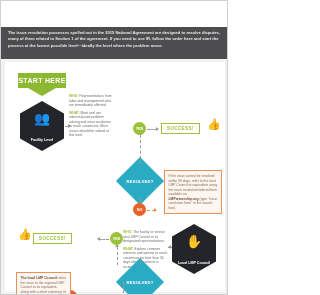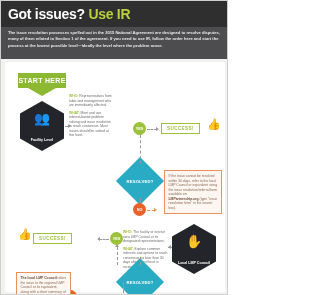--- a/index.html
+++ b/index.html
@@ -116,26 +116,20 @@
 
   
   .footer-rule { position:absolute; left:116px; top:270px; width:104px;
                  border-top:0.8px solid #c9c9c9; }
 </style>
 </head>
 <body>
 
 <div id="page">
 
-  <div class="hdr-bar">
-    <div class="hdr-title">
-      <span>Got issues?</span>
-      <span class="accent">Use IR</span>
-    </div>
-  </div>
 
   <div class="hdr-sub">
     <p>The issue resolution processes spelled out in the 2015 National Agreement are designed to resolve disputes, many of them related to Section 1 of the agreement. If you need to use IR, follow the order here and start the process at the lowest possible level—ideally the level where the problem arose.</p>
   </div>
 
   <div class="canvas">
     <div class="canvas-inner">
 
       <div class="start-banner">
         <div class="box">START HERE</div>

